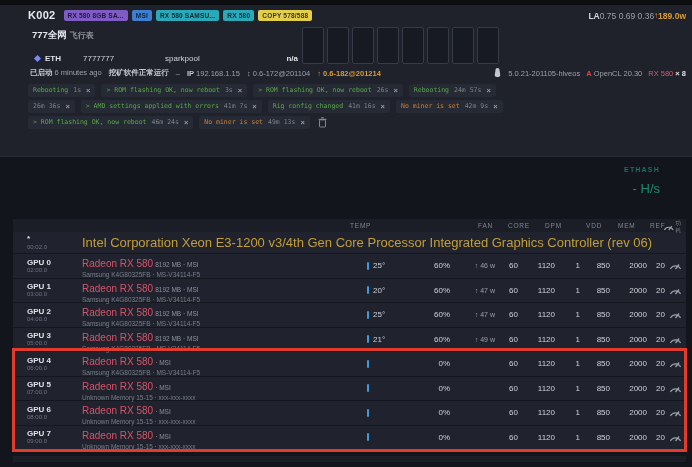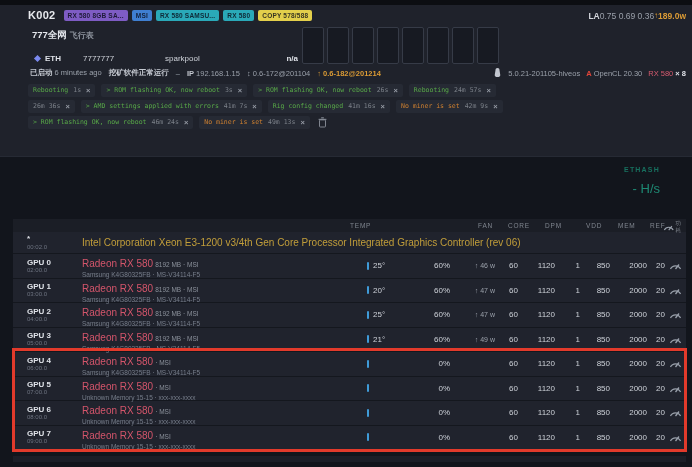--- a/index.html
+++ b/index.html
@@ -79,21 +79,21 @@
   .trow{display:grid;grid-template-columns:69px 1fr 55px 42px 45px 23px 37px 25px 30px 37px 18px 21px;
         align-items:center;background:#20232d;border-bottom:1px solid #14171e;height:24.5px;box-sizing:border-box;}
   .cpu-row{height:22px;}
   .c-id{padding-left:14px;line-height:1.15;}
   .gpu-label{font-size:8px;font-weight:bold;color:#dfe2e8;}
   .gpu-bus{font-size:6px;color:#6d7380;}
   .c-name{line-height:1.2;overflow:hidden;white-space:nowrap;}
   .gpu-name{font-size:10px;color:#d4556b;cursor:pointer;}
   .gpu-suffix{font-size:6.5px;color:#8b919b;margin-left:2px;}
   .gpu-mem{font-size:6.5px;color:#767d8a;}
-  .cpu-name{grid-column:2/-1;font-size:10px;color:#c29e3a;white-space:nowrap;overflow:hidden;}
+  .cpu-name{grid-column:2/-1;font-size:13px;color:#c29e3a;white-space:nowrap;overflow:hidden;}
   .c-temp{display:flex;align-items:center;gap:4px;font-size:8px;color:#cdd1d8;padding-left:14px;}
   .tbar{width:2px;height:8px;background:#3f9bd8;border-radius:1px;flex:none;}
   .c-val{font-size:8px;color:#cdd1d8;text-align:right;}
   .c-power{color:#9aa0aa;font-size:7px;}
   .c-gauge{display:flex;justify-content:center;cursor:pointer;}
 
   
   .annotation{position:absolute;left:12px;top:348px;width:675px;height:104px;border:3px solid #e23a2b;
               box-sizing:border-box;z-index:10;pointer-events:none;}
   .bottom-strip{position:absolute;left:13px;top:456px;width:673px;height:6px;background:#1b1e27;}

